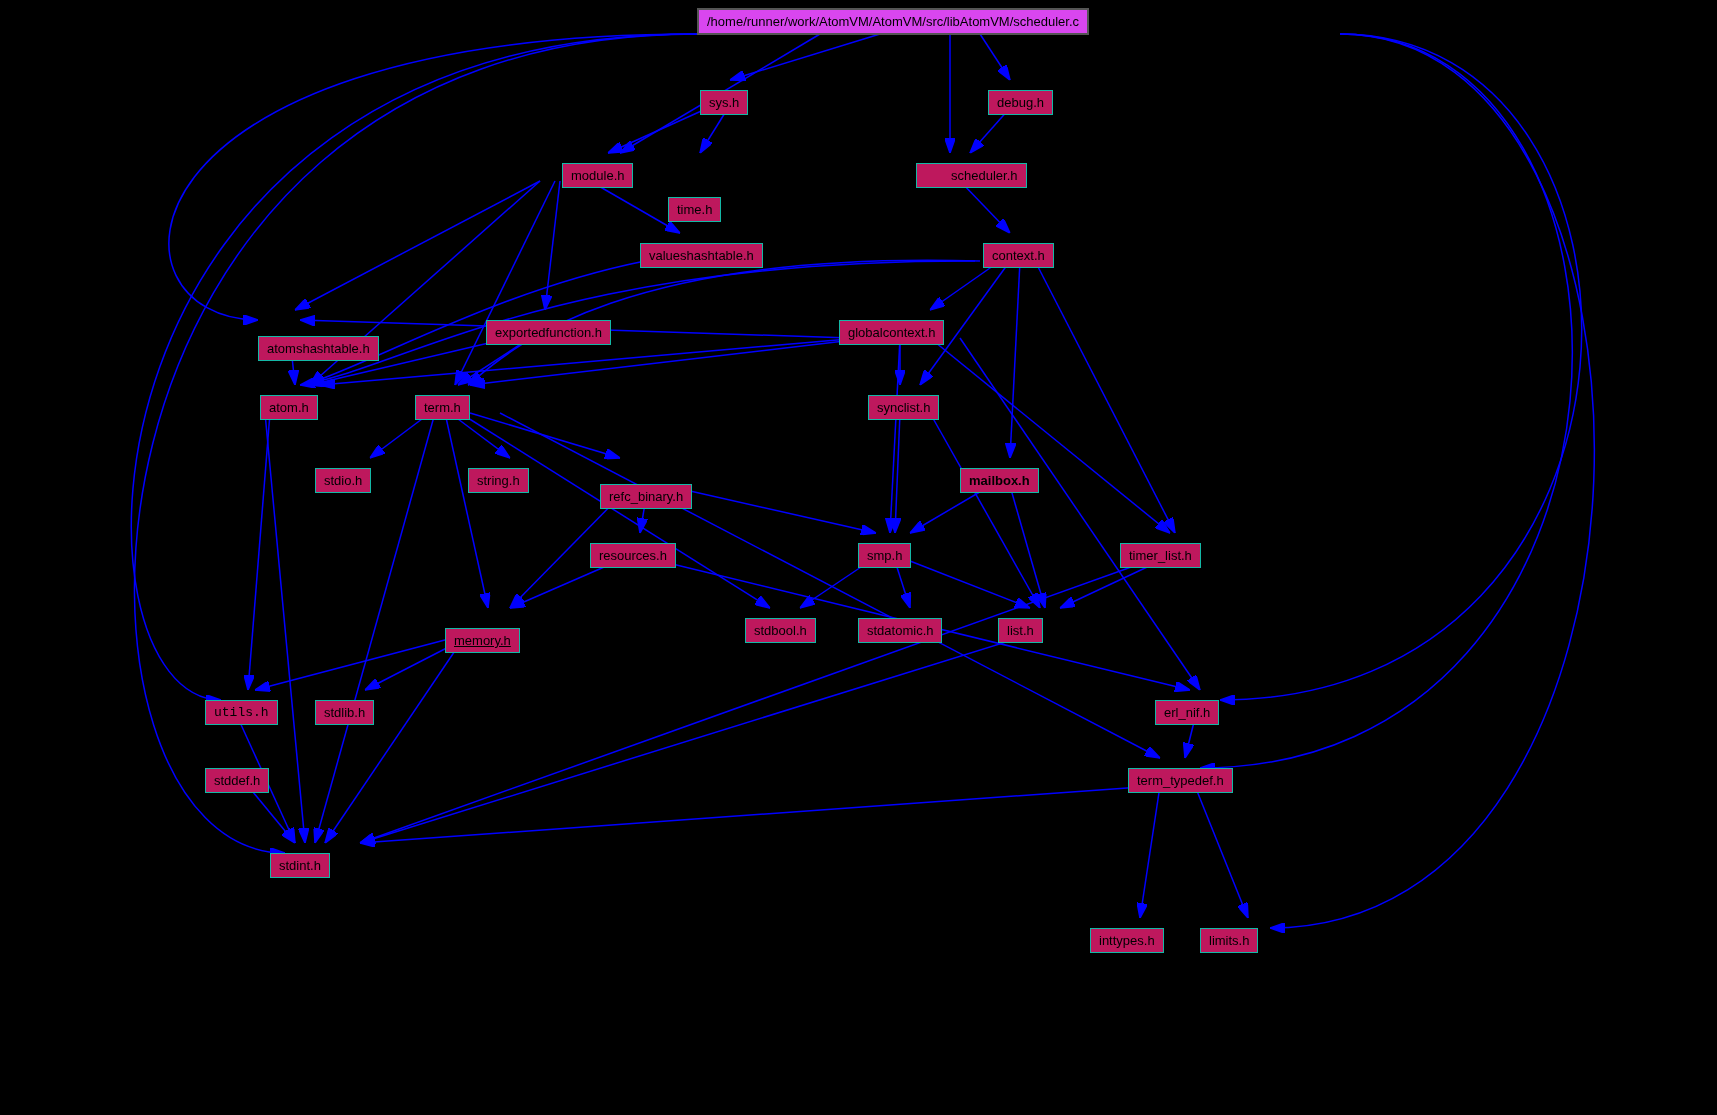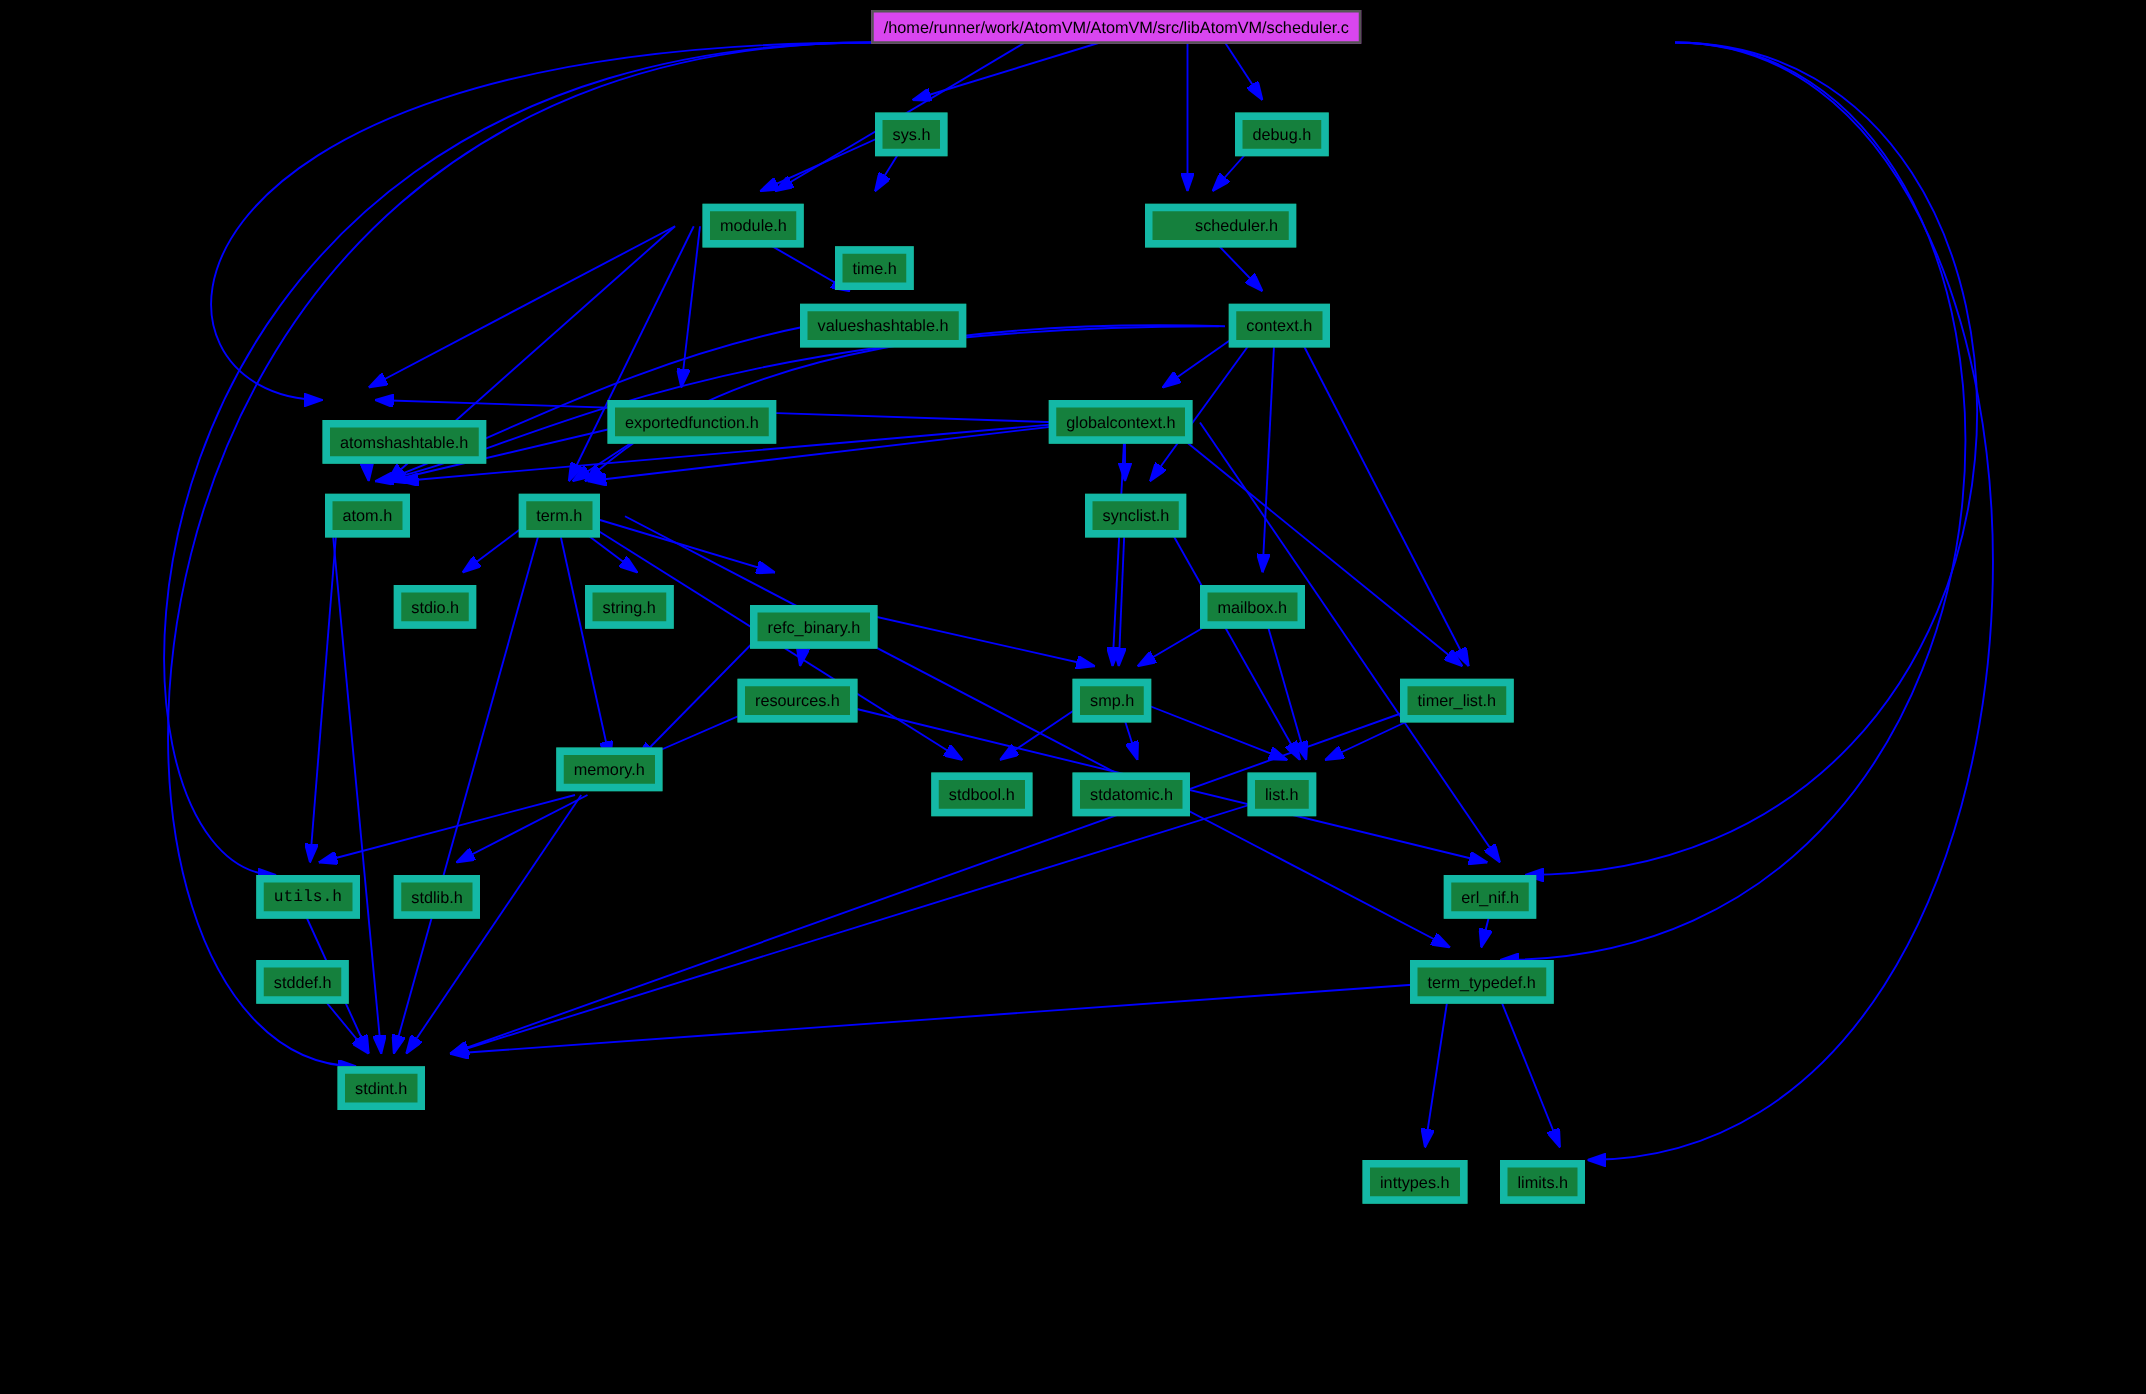--- a/index.html
+++ b/index.html
@@ -6,22 +6,22 @@
     body {
       background: #000;
       width: 1717px;
       height: 1115px;
       overflow: hidden;
       position: relative;
       font-family: Arial, sans-serif;
     }
     .node {
       position: absolute;
-      background: #15803d;
-      border: 6px solid #14b8a6;
+      background: #be185d;
+      border: 1px solid #14b8a6;
       padding: 4px 8px;
       font-size: 13px;
       color: #000;
       white-space: nowrap;
       z-index: 10;
     }
     .node.highlighted {
       background: #ddd;
       border: 2px solid #555;
     }
@@ -204,25 +204,25 @@
 <div class="node" style="left:983px; top:243px;">context.h</div>
 <div class="node" style="left:258px; top:336px;">atomshashtable.h</div>
 <div class="node" style="left:486px; top:320px;">exportedfunction.h</div>
 <div class="node" style="left:839px; top:320px;">globalcontext.h</div>
 <div class="node" style="left:260px; top:395px;">atom.h</div>
 <div class="node" style="left:415px; top:395px;">term.h</div>
 <div class="node" style="left:868px; top:395px;">synclist.h</div>
 <div class="node" style="left:315px; top:468px;">stdio.h</div>
 <div class="node" style="left:468px; top:468px;">string.h</div>
 <div class="node" style="left:600px; top:484px;">refc_binary.h</div>
-<div class="node" style="left:960px; top:468px;">mailbox.h</div>
+<div class="node" style="left:960px; top:468px;font-weight:bold;">mailbox.h</div>
 <div class="node" style="left:590px; top:543px;">resources.h</div>
 <div class="node" style="left:858px; top:543px;">smp.h</div>
 <div class="node" style="left:1120px; top:543px;">timer_list.h</div>
-<div class="node" style="left:445px; top:598px;">memory.h</div>
+<div class="node" style="left:445px; top:628px;text-decoration:underline;">memory.h</div>
 <div class="node" style="left:745px; top:618px;">stdbool.h</div>
 <div class="node" style="left:858px; top:618px;">stdatomic.h</div>
 <div class="node" style="left:998px; top:618px;text-align:right;">list.h</div>
 <div class="node" style="left:205px; top:700px;font-family:Liberation Mono, monospace;">utils.h</div>
 <div class="node" style="left:315px; top:700px;">stdlib.h</div>
 <div class="node" style="left:1155px; top:700px;">erl_nif.h</div>
 <div class="node" style="left:205px; top:768px;">stddef.h</div>
 <div class="node" style="left:1128px; top:768px;">term_typedef.h</div>
 <div class="node" style="left:270px; top:853px;">stdint.h</div>
 <div class="node" style="left:1090px; top:928px;">inttypes.h</div>

